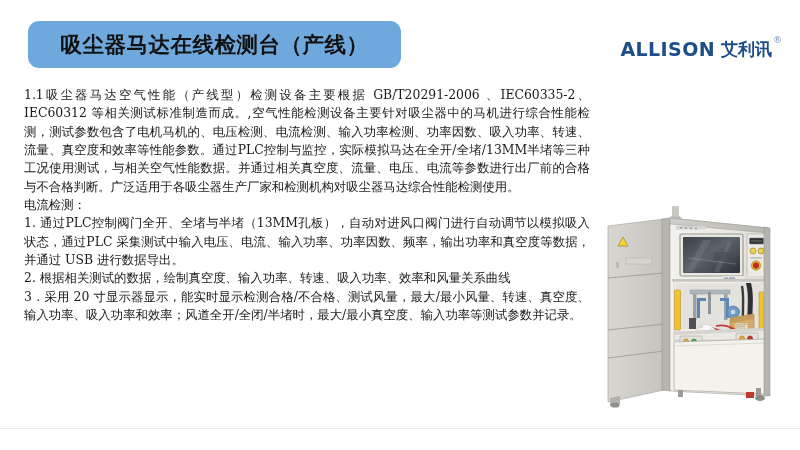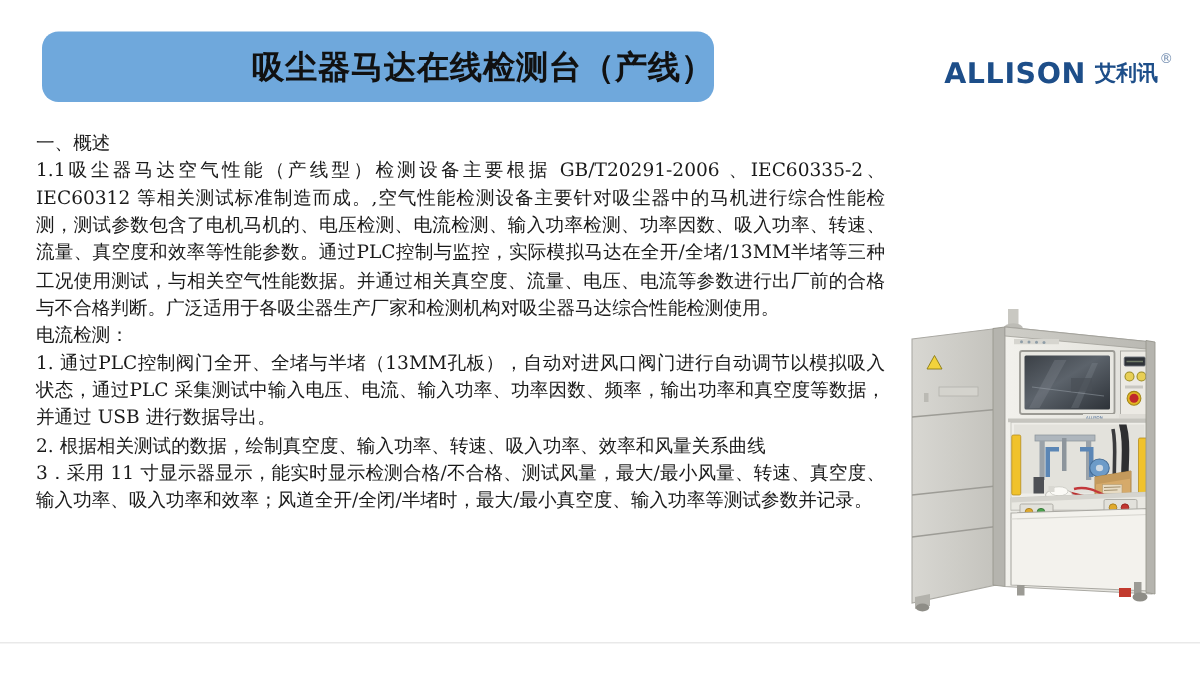--- a/index.html
+++ b/index.html
@@ -14,28 +14,27 @@
     overflow: hidden;
     font-family: "DejaVu Serif", "Liberation Serif", serif;
     color: #1a1a1a;
   }
 
   
   #title-banner {
     position: absolute;
     left: 28px;
     top: 21px;
-    width: 429px;
+    width: 373px;
     height: 47px;
     background: #6fa8dc;
     border-radius: 11px;
     display: flex;
     align-items: center;
-    justify-content: flex-end;
-    padding-left: 19px;
+    justify-content: center;
   }
   #title-text {
     font-family: "DejaVu Serif", "Liberation Serif", serif;
     font-size: 21.5px;
     font-weight: 700;
     color: #111111;
     letter-spacing: 0.5px;
     white-space: nowrap;
   }
 
@@ -51,21 +50,21 @@
   #logo-latin {
     font-family: "DejaVu Sans", "Liberation Sans", sans-serif;
     font-size: 19px;
     font-weight: 800;
     color: #1d4e89;
     letter-spacing: 0.4px;
     line-height: 22px;
   }
   #logo-cjk {
     font-family: "DejaVu Sans", "Liberation Sans", sans-serif;
-    font-size: 14px;
+    font-size: 17px;
     font-weight: 800;
     color: #1d4e89;
     margin-left: 6px;
     line-height: 22px;
   }
   #logo-reg {
     font-family: "DejaVu Sans", "Liberation Sans", sans-serif;
     font-size: 9px;
     color: #7a93b4;
     margin-left: 1px;
@@ -122,26 +121,25 @@
   <span id="title-text">吸尘器马达在线检测台（产线）</span>
 </div>
 
 <div id="logo">
   <span id="logo-latin">ALLISON</span>
   <span id="logo-cjk">艾利讯</span>
   <span id="logo-reg">®</span>
 </div>
 
 <div id="body-copy">
-  <p class="para tight">一、概述</p>
   <p class="para">1.1吸尘器马达空气性能（产线型）检测设备主要根据 GB/T20291-2006 、IEC60335-2、IEC60312 等相关测试标准制造而成。,空气性能检测设备主要针对吸尘器中的马机进行综合性能检测，测试参数包含了电机马机的、电压检测、电流检测、输入功率检测、功率因数、吸入功率、转速、流量、真空度和效率等性能参数。通过PLC控制与监控，实际模拟马达在全开/全堵/13MM半堵等三种工况使用测试，与相关空气性能数据。并通过相关真空度、流量、电压、电流等参数进行出厂前的合格与不合格判断。广泛适用于各吸尘器生产厂家和检测机构对吸尘器马达综合性能检测使用。</p>
   <p class="para tight">电流检测：</p>
   <p class="para">1. 通过PLC控制阀门全开、全堵与半堵（13MM孔板），自动对进风口阀门进行自动调节以模拟吸入状态，通过PLC 采集测试中输入电压、电流、输入功率、功率因数、频率，输出功率和真空度等数据，并通过 USB 进行数据导出。</p>
   <p class="para tight">2. 根据相关测试的数据，绘制真空度、输入功率、转速、吸入功率、效率和风量关系曲线</p>
-  <p class="para">3．采用 11 寸显示器显示，能实时显示检测合格/不合格、测试风量，最大/最小风量、转速、真空度、输入功率、吸入功率和效率；风道全开/全闭/半堵时，最大/最小真空度、输入功率等测试参数并记录。</p>
+  <p class="para">3．采用 20 寸显示器显示，能实时显示检测合格/不合格、测试风量，最大/最小风量、转速、真空度、输入功率、吸入功率和效率；风道全开/全闭/半堵时，最大/最小真空度、输入功率等测试参数并记录。</p>
 </div>
 
 <div id="machine-photo">
 <svg width="200" height="212" viewBox="0 0 200 212" xmlns="http://www.w3.org/2000/svg">
   <defs>
     <linearGradient id="panelG" x1="0" y1="0" x2="1" y2="0">
       <stop offset="0" stop-color="#d8d7d2"></stop>
       <stop offset="1" stop-color="#c4c3bd"></stop>
     </linearGradient>
     <linearGradient id="frontG" x1="0" y1="0" x2="1" y2="0">

